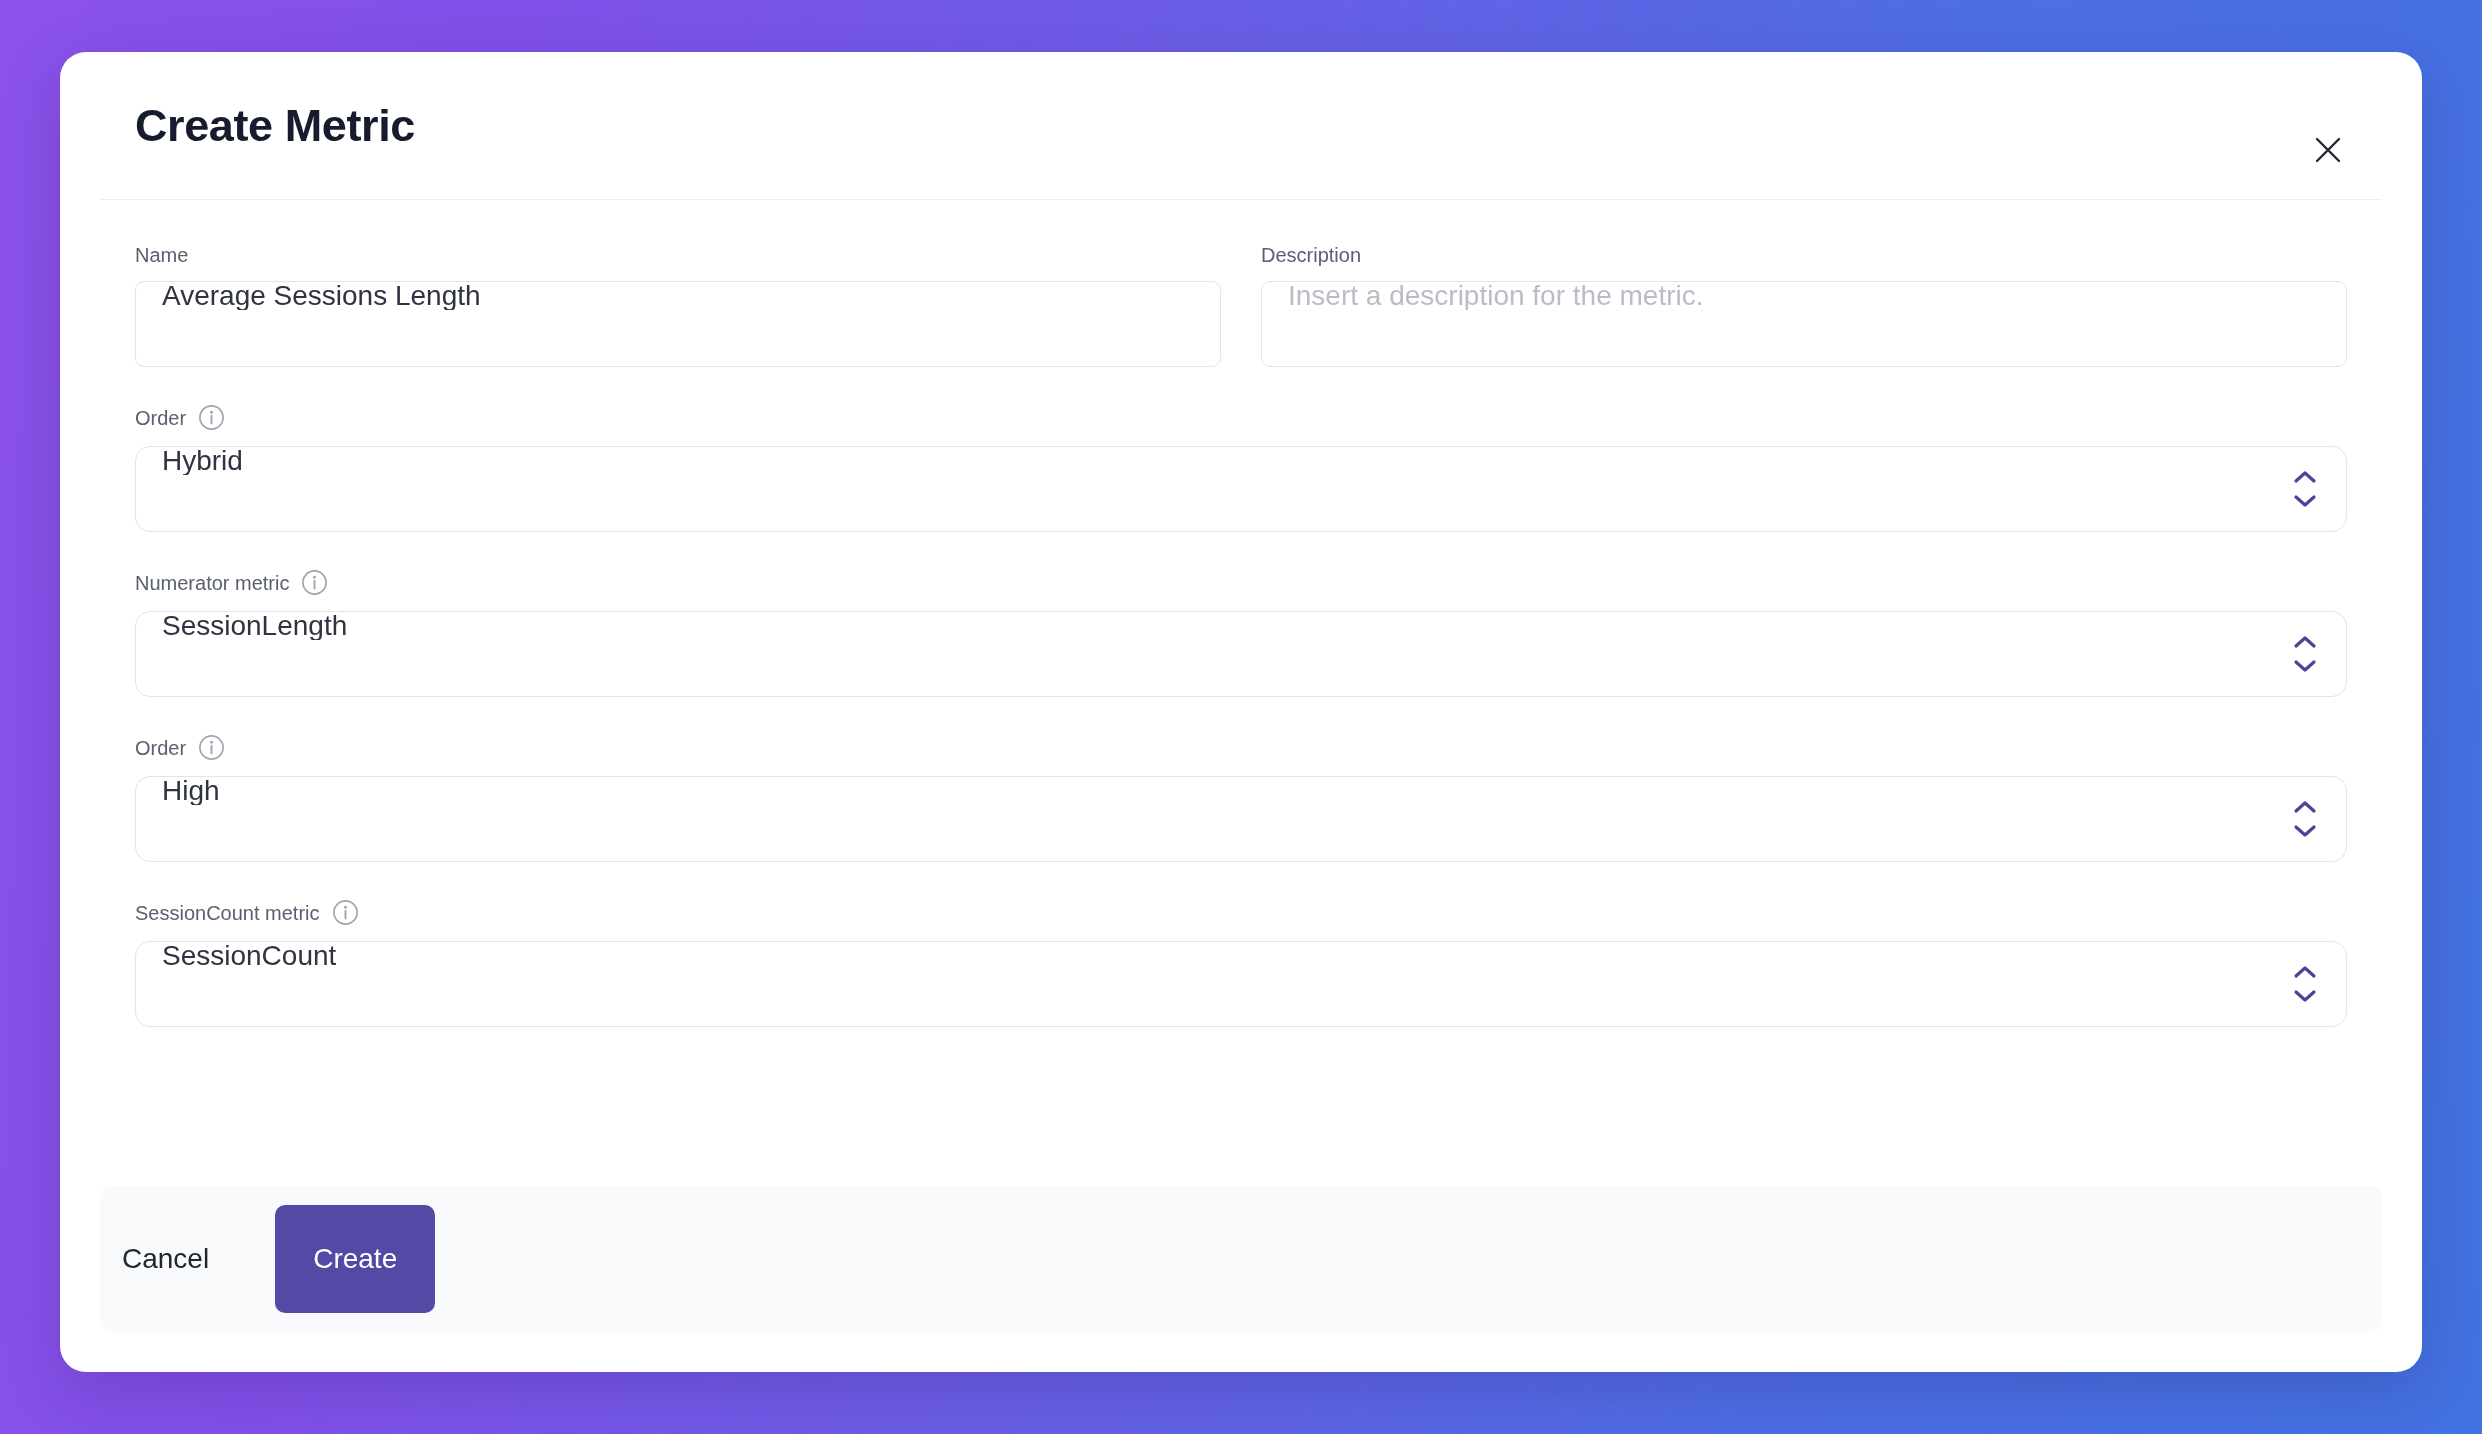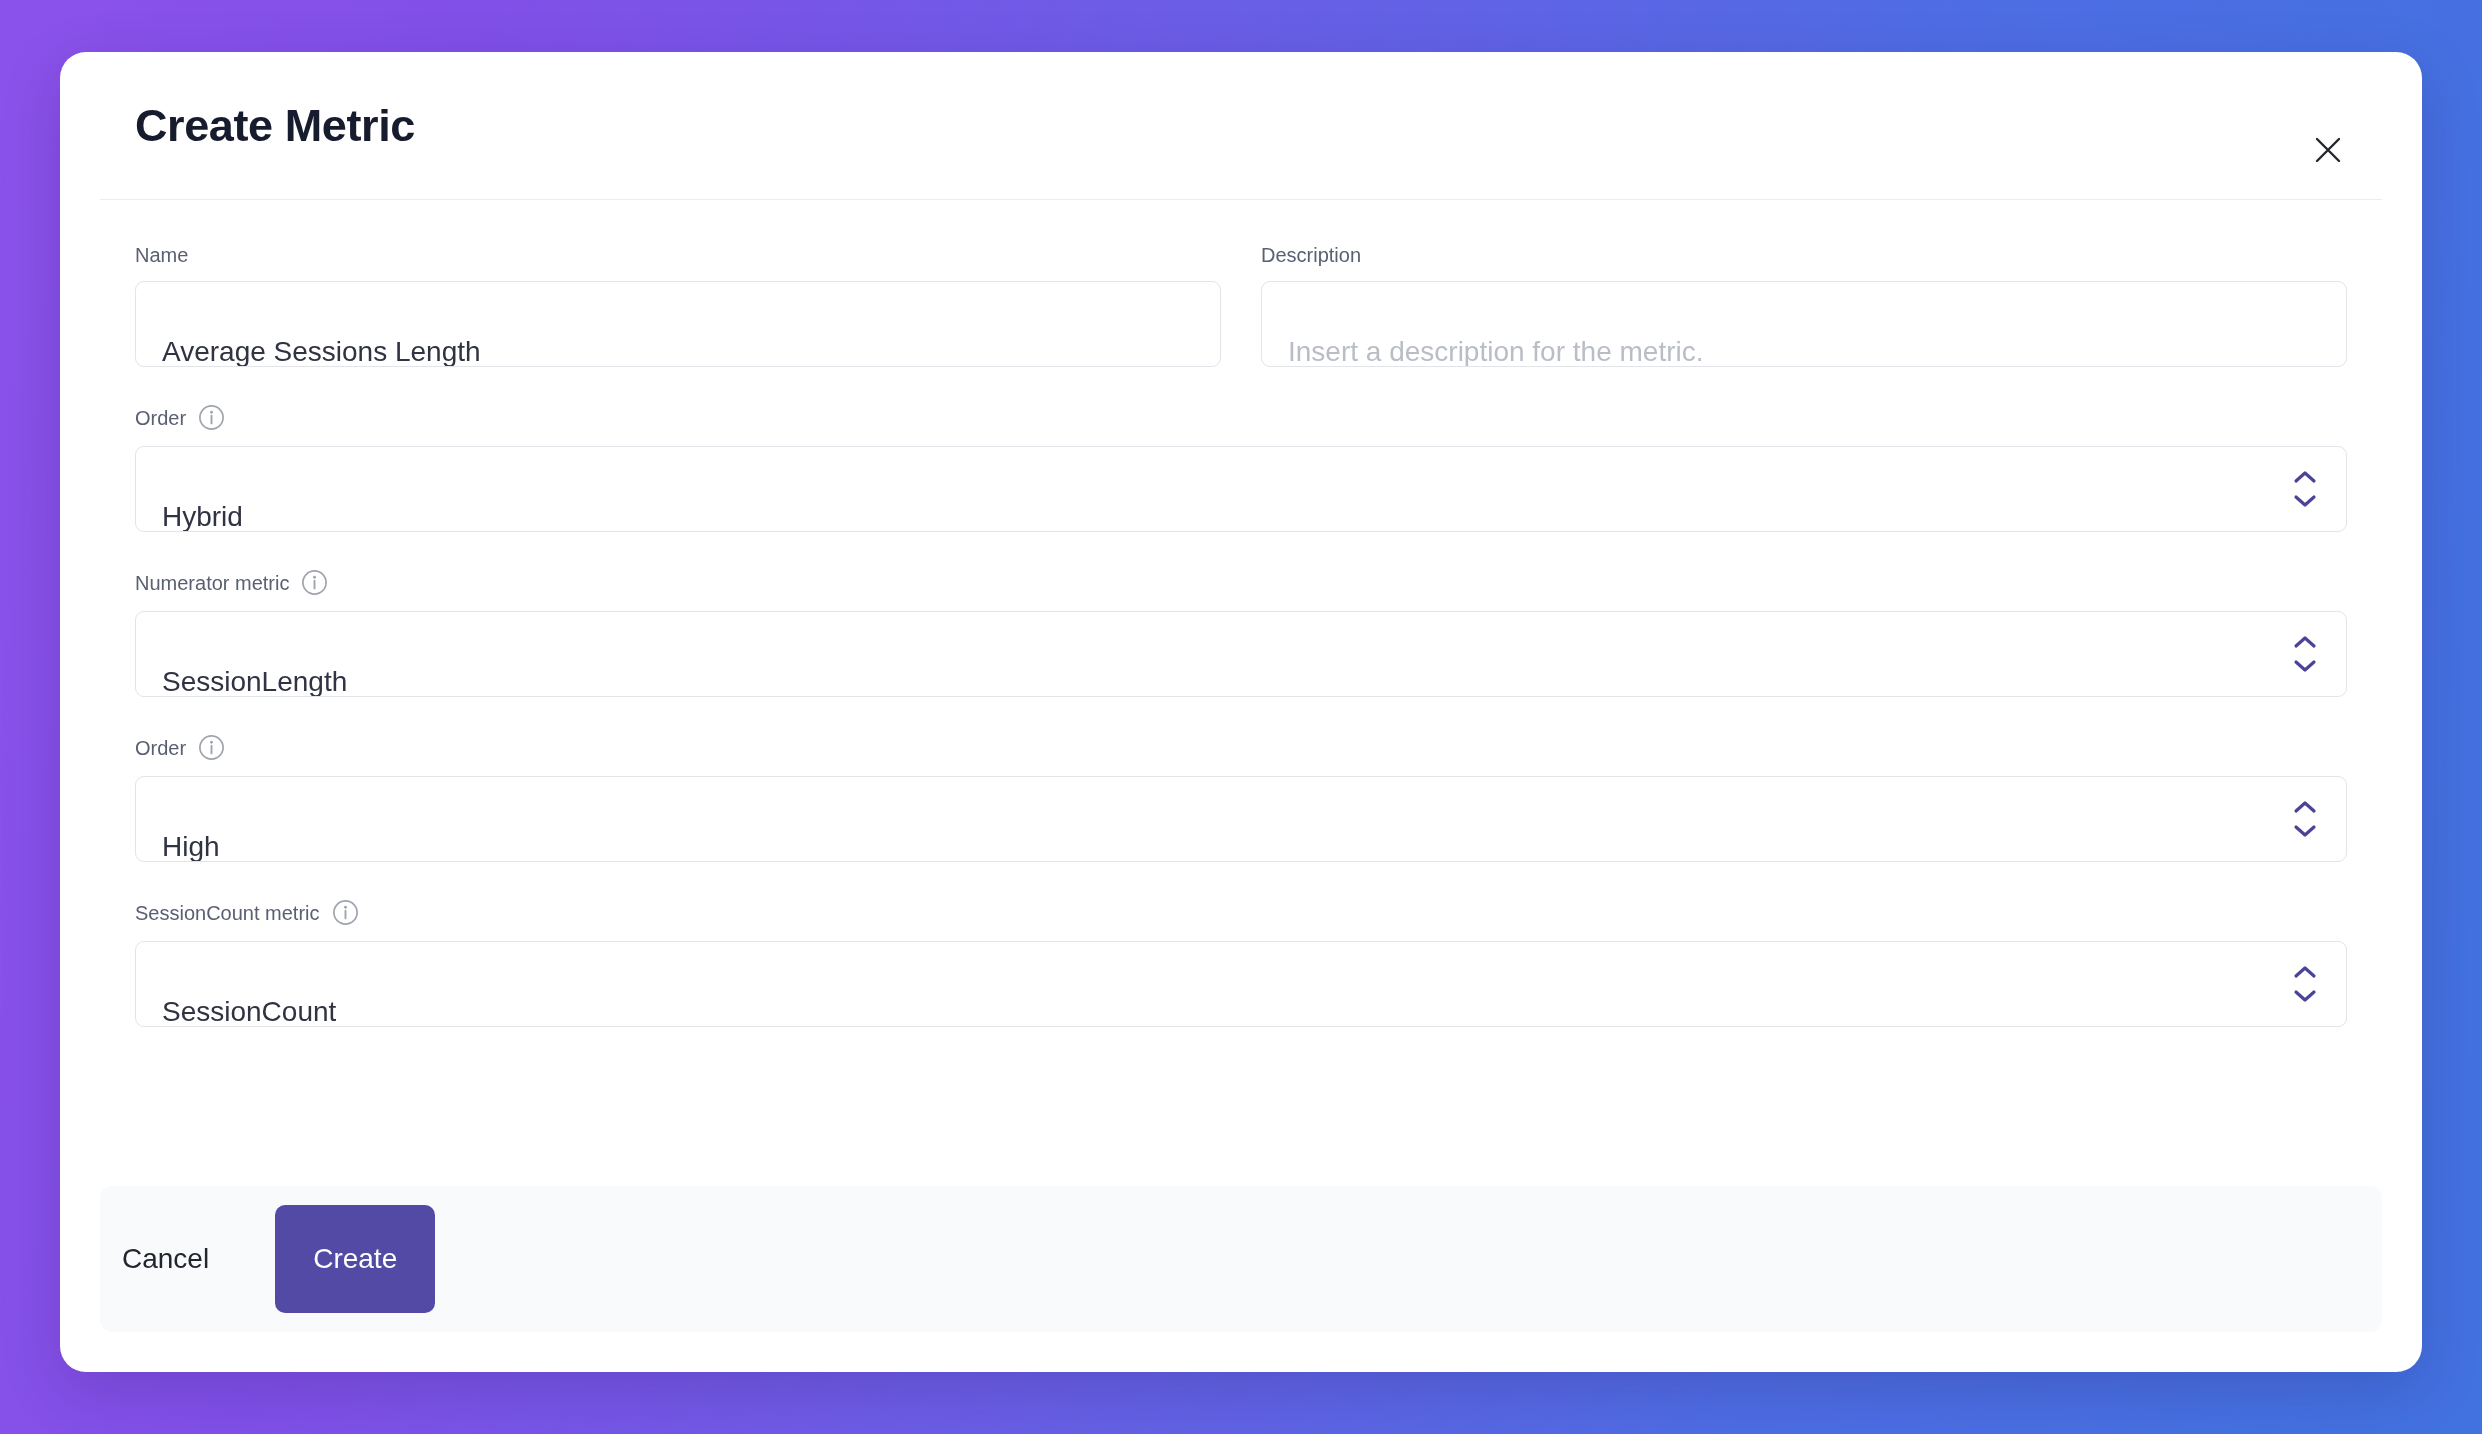--- a/index.html
+++ b/index.html
@@ -111,26 +111,26 @@
   }
   .info-icon svg { display: block; }
 
   .control {
     position: relative;
     height: 86px;
     border: 1px solid #E2E4E9;
     border-radius: 9px;
     background: #ffffff;
     display: flex;
-    align-items: flex-end;
+    align-items: flex-start;
     padding: 0 26px;
     cursor: text;
   }
 
-  .control.select { cursor: pointer; padding-right: 76px; }
+  .control.select { cursor: pointer; padding-right: 76px; border-radius: 15px; }
 
   .control-value {
     font-size: 28px;
     color: #2F3342;
     line-height: 1;
     white-space: nowrap;
     overflow: hidden;
     text-overflow: ellipsis;
   }
 

